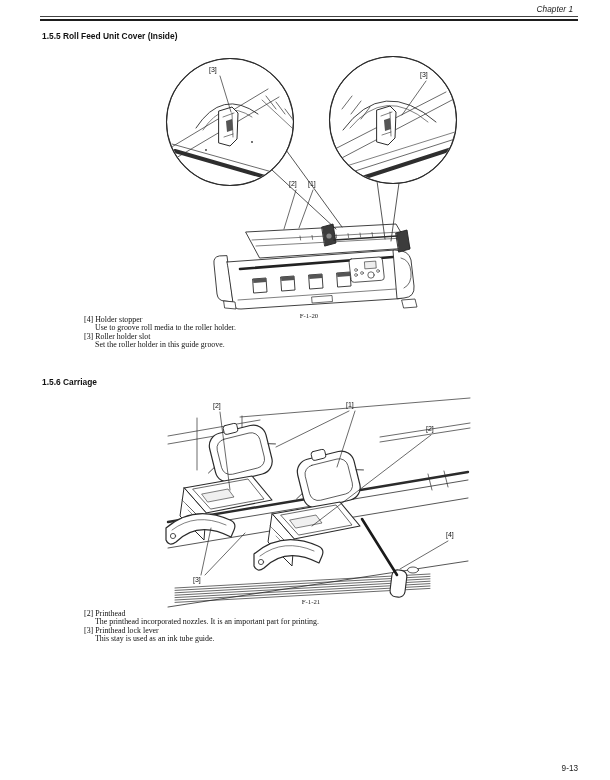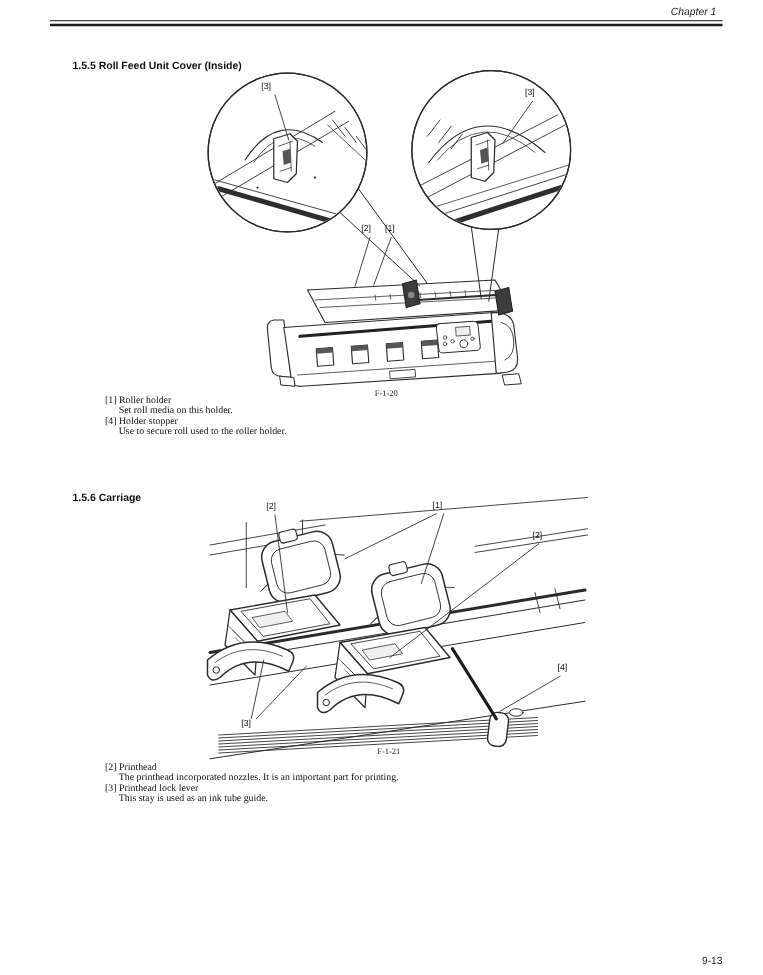--- a/index.html
+++ b/index.html
@@ -2,21 +2,21 @@
 <html><head>
 <meta charset="utf-8">
 <style>
   html,body{margin:0;padding:0;background:#ffffff;}
   .page{position:relative;width:610px;height:780px;background:#fff;overflow:hidden;
         font-family:"Liberation Serif",serif;color:#1a1a1a;}
   .chapter{position:absolute;top:4px;right:37px;
            font:italic 8.3px "Liberation Sans",sans-serif;color:#222;}
   .header-rule{position:absolute;left:40px;top:16px;width:538px;height:2.4px;
                border-top:1px solid #444;border-bottom:2.2px solid #1d1d1d;}
-  .sec-heading{position:absolute;left:42px;margin:16px;
+  .sec-heading{position:absolute;left:42px;margin:0;
                font:bold 8.4px "Liberation Sans",sans-serif;color:#111;}
   #heading-1{top:31px}
   #heading-2{top:377px}
   svg.art{position:absolute;left:0;top:0;width:610px;height:780px;}
   .callout{position:absolute;font:7px "Liberation Sans",sans-serif;color:#111;white-space:nowrap;}
   #c1-3l{left:209px;top:66px}
   #c1-3r{left:420px;top:71px}
   #c1-2{left:289px;top:180px}
   #c1-1{left:308px;top:180px}
   #c2-2l{left:213px;top:402px}
@@ -174,26 +174,26 @@
 
   <div class="callout" id="c2-2l">[2]</div>
   <div class="callout" id="c2-1">[1]</div>
   <div class="callout" id="c2-2r">[2]</div>
   <div class="callout" id="c2-4">[4]</div>
   <div class="callout" id="c2-3">[3]</div>
   <div class="fig-caption" id="cap2">F-1-21</div>
 
   <div class="item-list" id="list1">
     <div>
-      <div class="item-label">[1] Roller holder</div>
-      <div class="item-desc">Set roll media on this holder.</div>
-    </div>
-    <div>
       <div class="item-label">[4] Holder stopper</div>
-      <div class="item-desc">Use to secure roll used to the roller holder.</div>
+      <div class="item-desc">Use to groove roll media to the roller holder.</div>
+    </div>
+    <div>
+      <div class="item-label">[3] Roller holder slot</div>
+      <div class="item-desc">Set the roller holder in this guide groove.</div>
     </div>
   </div>
 
   <div class="item-list" id="list2">
     <div>
       <div class="item-label">[2] Printhead</div>
       <div class="item-desc">The printhead incorporated nozzles. It is an important part for printing.</div>
     </div>
     <div>
       <div class="item-label">[3] Printhead lock lever</div>

